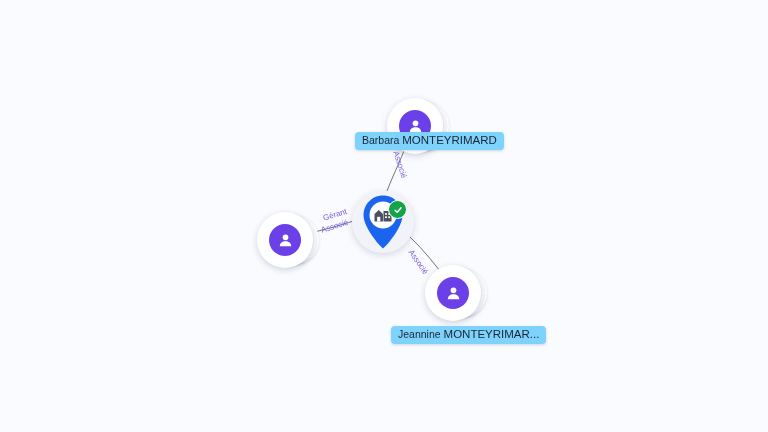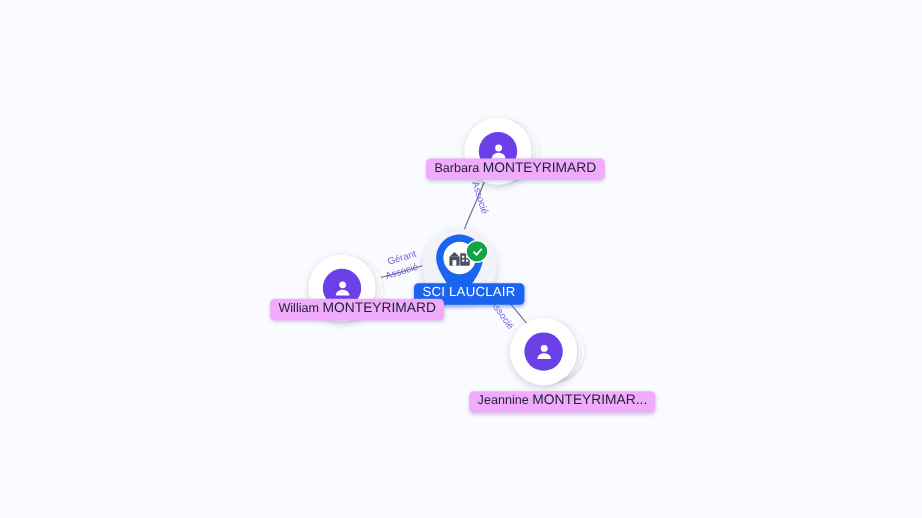--- a/index.html
+++ b/index.html
@@ -99,21 +99,21 @@
 
   
   .node-label {
     position: absolute;
     white-space: nowrap;
     border-radius: 4px;
     padding: 2px 7px 3px 7px;
     line-height: 13px;
   }
   .node-label.person {
-    background: #f0abfc;
+    background: #7dd3fc;
     color: #1c2333;
     box-shadow: 0 1px 3px rgba(60,70,120,0.22);
     font-size: 11px;
     text-align: center;
   }
   .node-label.company {
     background: #1a64ef;
     color: #ffffff;
     box-shadow: 0 1px 3px rgba(26,100,239,0.45);
     font-size: 11px;
@@ -185,38 +185,33 @@
           <rect x="13.8" y="7.8" width="1.8" height="1.8" fill="#ffffff"></rect>
         </g>
       </svg>
     </div>
     <div class="check-badge">
       <svg width="10" height="10" viewBox="0 0 24 24" fill="none" stroke="#ffffff" stroke-width="3.6" stroke-linecap="round" stroke-linejoin="round">
         <path d="M5 12.5 L10 17.5 L19 7"></path>
       </svg>
     </div>
   </div>
-  <div class="node-label company" style="left:345px; top:236px;">SCI LAUCLAIR</div>
 
   <div class="node person-node" style="left:257px; top:212px;">
     <div class="stack-card s3"></div>
     <div class="stack-card s2"></div>
     <div class="stack-card s1"></div>
     <div class="stack-card s0"></div>
     <div class="avatar">
       <svg width="19" height="19" viewBox="0 0 24 24" fill="#ffffff">
         <circle cx="12" cy="8" r="3.6"></circle>
         <path d="M4.8 19.2c0-3.7 3.3-6.1 7.2-6.1s7.2 2.4 7.2 6.1z"></path>
       </svg>
     </div>
   </div>
-  <div class="node-label person" style="left:225px; top:249px;">
-    <span class="label-first">William </span>
-    <span class="label-last">MONTEYRIMARD</span>
-  </div>
 
   <div class="node person-node" style="left:425px; top:265px;">
     <div class="stack-card s3"></div>
     <div class="stack-card s2"></div>
     <div class="stack-card s1"></div>
     <div class="stack-card s0"></div>
     <div class="avatar">
       <svg width="19" height="19" viewBox="0 0 24 24" fill="#ffffff">
         <circle cx="12" cy="8" r="3.6"></circle>
         <path d="M4.8 19.2c0-3.7 3.3-6.1 7.2-6.1s7.2 2.4 7.2 6.1z"></path>

